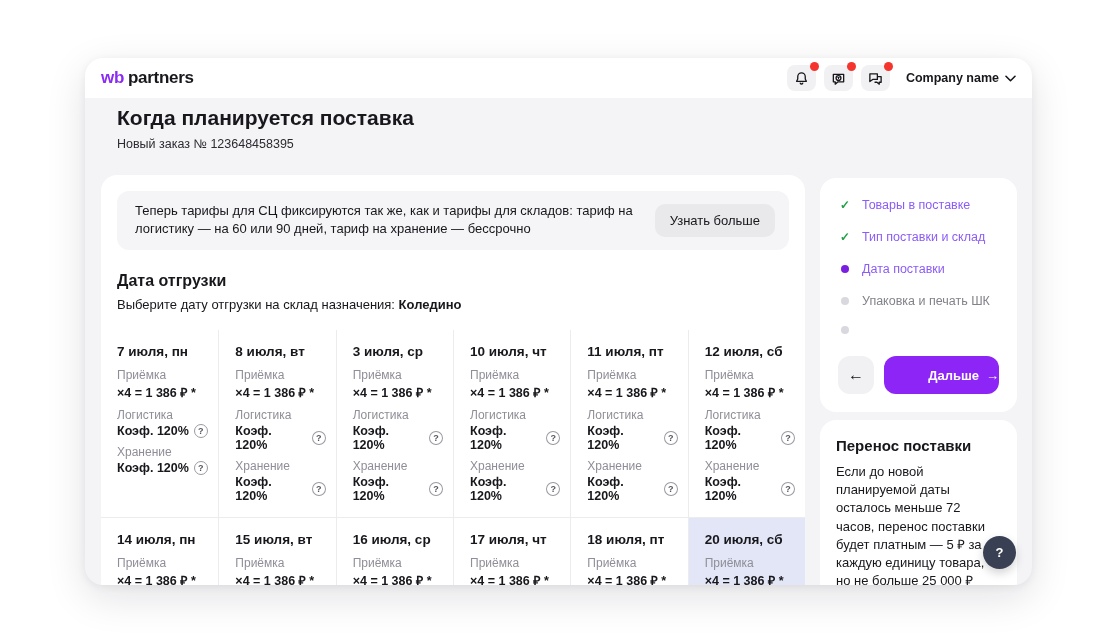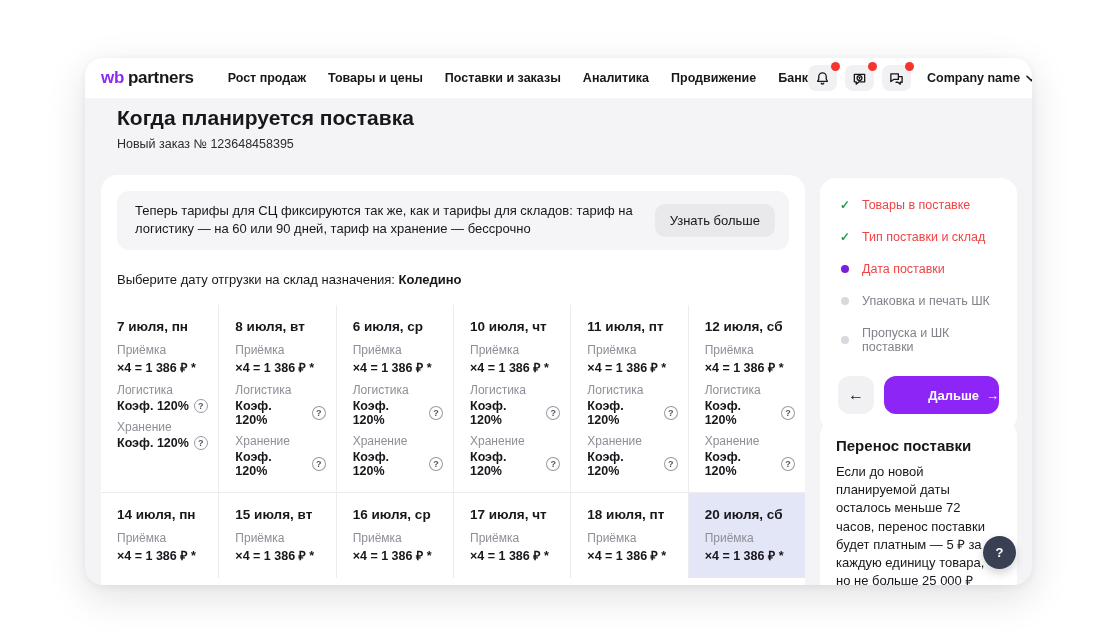--- a/index.html
+++ b/index.html
@@ -58,21 +58,21 @@
   
   .steps-card { position:absolute; left:735px; top:120px; width:197px; background:#fff; border-radius:16px;
     padding:20px 18px 18px 18px; }
   .step { display:flex; align-items:center; gap:10px; margin-bottom:18px; cursor:pointer; }
   .step-icon { width:14px; display:flex; justify-content:center; flex-shrink:0; }
   .check { color:#1ea344; font-size:12px; font-weight:700; }
   .dot { width:8px; height:8px; border-radius:50%; }
   .dot.current { background:#7a1fe0; }
   .dot.pending { background:#d8d8de; }
   .step-label { font-size:12.5px; font-weight:500; }
-  .step.done .step-label, .step.current .step-label { color:#ef4444; }
+  .step.done .step-label, .step.current .step-label { color:#8b5cf6; }
   .step.pending .step-label { color:#82828a; }
   .step-actions { display:flex; gap:10px; margin-top:22px; }
   .back-btn { width:40px; height:38px; background:#f1f1f3; border:none; border-radius:12px;
     font-size:16px; color:#17171c; cursor:pointer; font-family:inherit; }
   .next-btn { flex:1; height:38px; background:#8c25f5; border:none; border-radius:12px;
     color:#fff; font-size:13px; font-weight:600; font-family:inherit; cursor:pointer;
     display:flex; align-items:center; justify-content:center; gap:7px;padding-left:44px; }
 
   .transfer-card { position:absolute; left:735px; top:362px; width:197px; background:#fff;
     border-radius:16px; padding:17px 16px 16px 16px; }
@@ -87,28 +87,20 @@
 <body>
 
 <div class="canvas">
   <div class="window">
 
     <div class="topnav">
       <div class="logo">
         <span class="wb">wb</span>
         <span class="partners">partners</span>
       </div>
-      <div class="nav-items">
-          <span class="nav-item">Рост продаж</span>
-          <span class="nav-item">Товары и цены</span>
-          <span class="nav-item">Поставки и заказы</span>
-          <span class="nav-item">Аналитика</span>
-          <span class="nav-item">Продвижение</span>
-          <span class="nav-item">Банк</span>
-        </div>
       <div class="nav-right">
         <div class="icon-btn">
           <span>
             <svg width="15" height="15" viewBox="0 0 16 16" fill="none" stroke="#17171c" stroke-width="1.4" stroke-linecap="round" stroke-linejoin="round">
               <path d="M8 2a4 4 0 0 0-4 4v2.6L2.8 11h10.4L12 8.6V6a4 4 0 0 0-4-4z"></path>
               <path d="M6.7 13a1.4 1.4 0 0 0 2.6 0"></path>
             </svg>
           </span>
           <span class="red-dot"></span>
         </div>
@@ -143,20 +135,21 @@
     </div>
 
     <div class="page-title">Когда планируется поставка</div>
     <div class="page-subtitle">Новый заказ № 123648458395</div>
 
     <div class="main-card">
       <div class="banner">
         <div class="banner-text">Теперь тарифы для СЦ фиксируются так же, как и тарифы для складов: тариф на логистику — на 60 или 90 дней, тариф на хранение — бессрочно</div>
         <button class="btn-gray">Узнать больше</button>
       </div>
+      <div class="section-title">Дата отгрузки</div>
       <div class="section-subtitle">
         <span>Выберите дату отгрузки на склад назначения: </span><b>Коледино</b>
       </div>
       <div class="date-grid">
           <div class="grid-row">
             <div class="cell">
               <div class="cell-date">7 июля, пн</div>
               <div class="cell-label">Приёмка</div>
               <div class="cell-value">×4 = 1 386 ₽ *</div>
               <div class="cell-label">Логистика</div>
@@ -167,21 +160,21 @@
             <div class="cell">
               <div class="cell-date">8 июля, вт</div>
               <div class="cell-label">Приёмка</div>
               <div class="cell-value">×4 = 1 386 ₽ *</div>
               <div class="cell-label">Логистика</div>
               <div class="cell-value">Коэф. 120% <span class="q-icon">?</span></div>
               <div class="cell-label">Хранение</div>
               <div class="cell-value">Коэф. 120% <span class="q-icon">?</span></div>
             </div>
             <div class="cell">
-              <div class="cell-date">6 июля, ср</div>
+              <div class="cell-date">3 июля, ср</div>
               <div class="cell-label">Приёмка</div>
               <div class="cell-value">×4 = 1 386 ₽ *</div>
               <div class="cell-label">Логистика</div>
               <div class="cell-value">Коэф. 120% <span class="q-icon">?</span></div>
               <div class="cell-label">Хранение</div>
               <div class="cell-value">Коэф. 120% <span class="q-icon">?</span></div>
             </div>
             <div class="cell">
               <div class="cell-date">10 июля, чт</div>
               <div class="cell-label">Приёмка</div>
@@ -268,21 +261,20 @@
           <div class="step pending">
             <span class="step-icon">
               <span class="dot pending"></span>
             </span>
             <span class="step-label">Упаковка и печать ШК</span>
           </div>
           <div class="step pending">
             <span class="step-icon">
               <span class="dot pending"></span>
             </span>
-            <span class="step-label">Пропуска и ШК поставки</span>
           </div>
         </div>
       <div class="step-actions">
         <button class="back-btn">←</button>
         <button class="next-btn">
           <span>Дальше</span>
           <span>→</span>
         </button>
       </div>
     </div>

